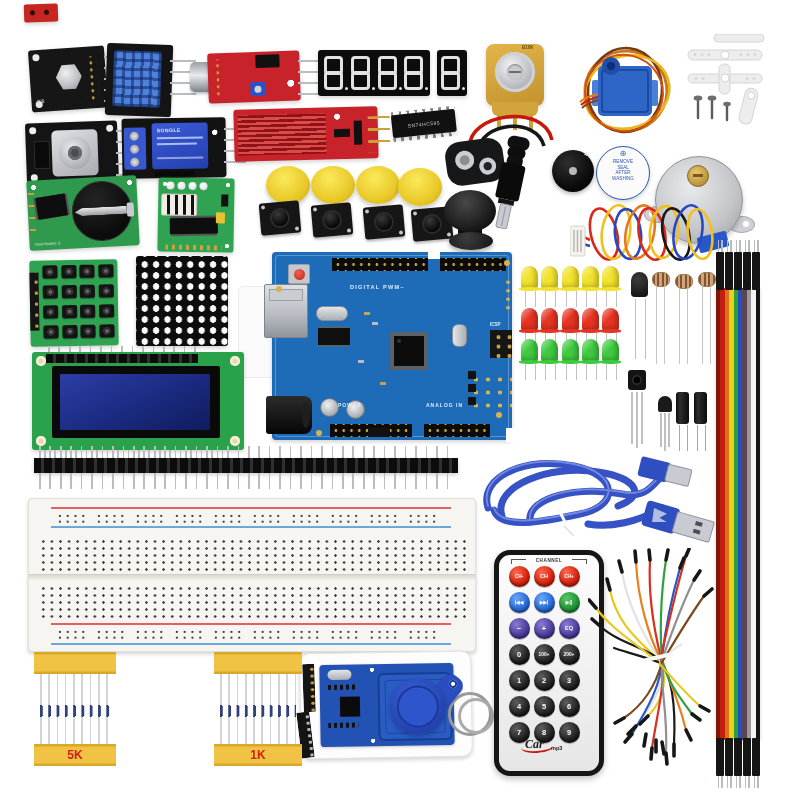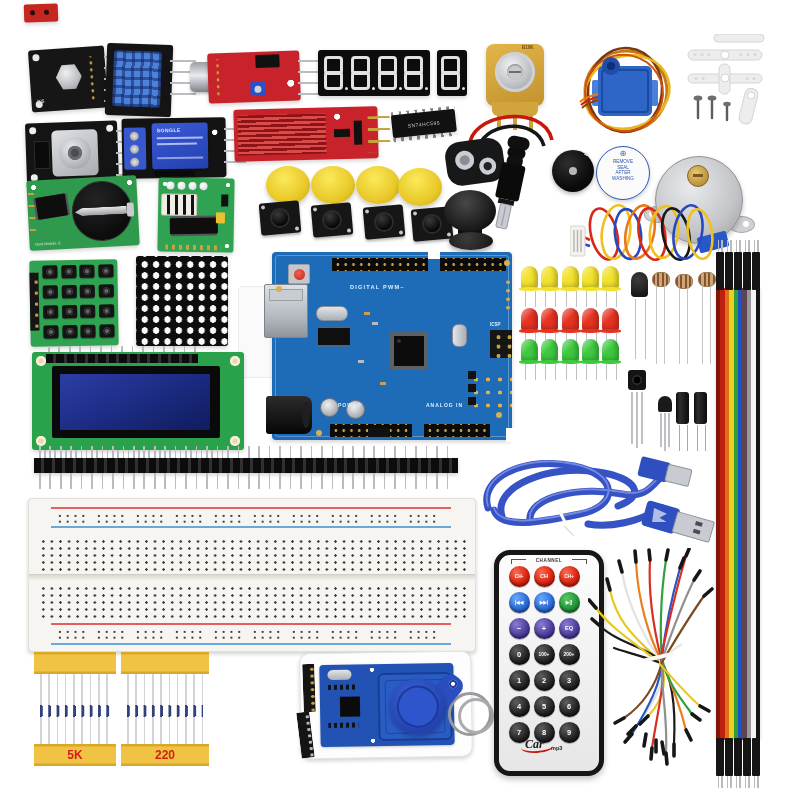--- a/index.html
+++ b/index.html
@@ -810,22 +810,22 @@
   </div>
 
   <div class="cmp" style="left:34px;top:652px;width:82px;height:114px;">
     <div class="abs pcb" style="left:0;top:0;width:82px;height:22px;background:#f0c344;box-shadow:inset 0 2.5px 0 #d9a826,inset 0 -2.5px 0 #d9a826;"></div>
     <div class="abs" style="left:6px;top:22px;width:70px;height:70px;background-image:repeating-linear-gradient(90deg,#d4d4d6 0 1.6px,transparent 1.6px 8.3px);"></div>
     <div class="abs" style="left:6px;top:50px;width:70px;height:18px;background-image:radial-gradient(ellipse 2.7px 7px at 0.8px 50%,#31417c 0 70%,#202c5c 85%,transparent 90%);background-size:8.3px 18px;background-repeat:repeat-x;"></div>
     <div class="abs pcb" style="left:0;top:92px;width:82px;height:22px;background:#f0c344;box-shadow:inset 0 2.5px 0 #d9a826,inset 0 -2.5px 0 #d9a826;display:flex;align-items:center;justify-content:center;">
       <span style="font-size:12px;font-weight:bold;color:#d42018;">5K</span>
     </div>
   </div>
-  <div class="cmp" style="left:121px;top:652px;width:88px;height:114px;">
+  <div class="cmp" style="left:214px;top:652px;width:88px;height:114px;">
     <div class="abs pcb" style="left:0;top:0;width:88px;height:22px;background:#f0c344;box-shadow:inset 0 2.5px 0 #d9a826,inset 0 -2.5px 0 #d9a826;"></div>
     <div class="abs" style="left:6px;top:22px;width:76px;height:70px;background-image:repeating-linear-gradient(90deg,#d4d4d6 0 1.6px,transparent 1.6px 8.3px);"></div>
     <div class="abs" style="left:6px;top:50px;width:76px;height:18px;background-image:radial-gradient(ellipse 2.7px 7px at 0.8px 50%,#31417c 0 70%,#202c5c 85%,transparent 90%);background-size:8.3px 18px;background-repeat:repeat-x;"></div>
     <div class="abs pcb" style="left:0;top:92px;width:88px;height:22px;background:#f0c344;box-shadow:inset 0 2.5px 0 #d9a826,inset 0 -2.5px 0 #d9a826;display:flex;align-items:center;justify-content:center;">
-      <span style="font-size:12px;font-weight:bold;color:#d42018;">220</span>
+      <span style="font-size:12px;font-weight:bold;color:#d42018;">1K</span>
     </div>
   </div>
 
 </div>
 
 </body></html>

